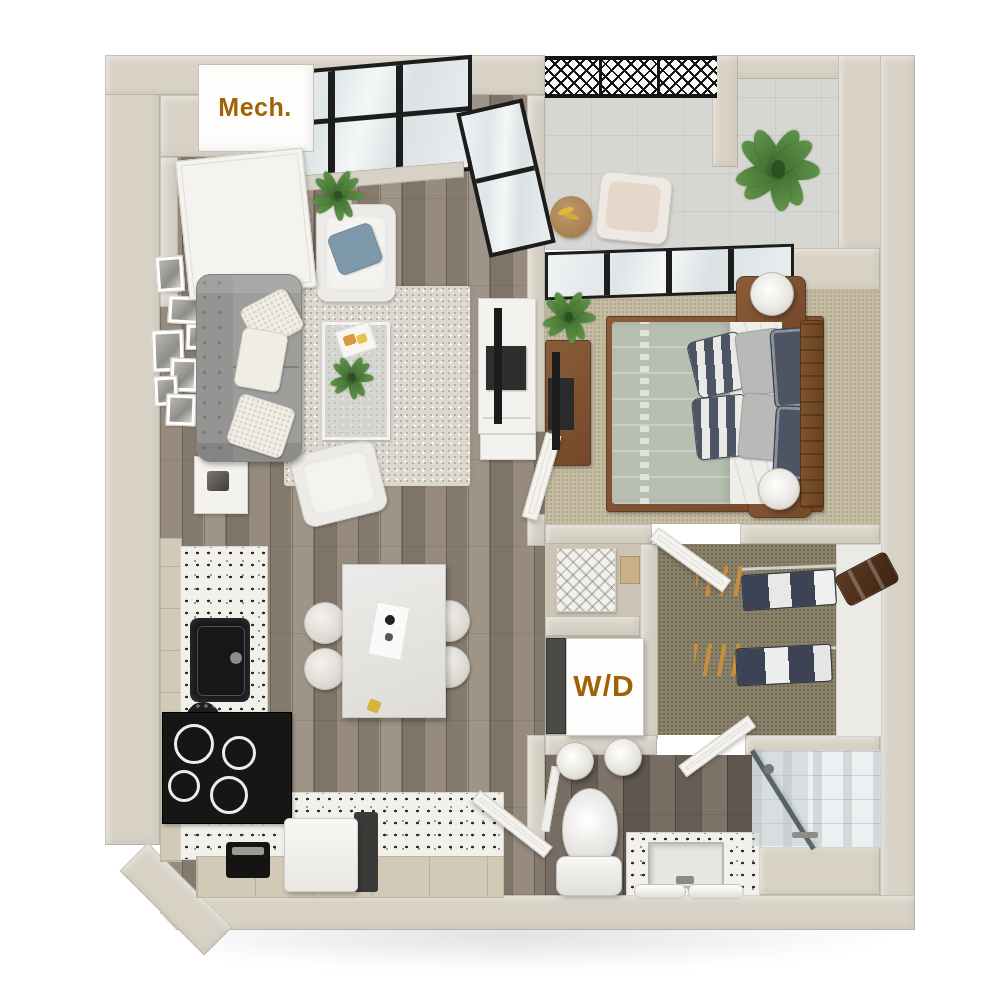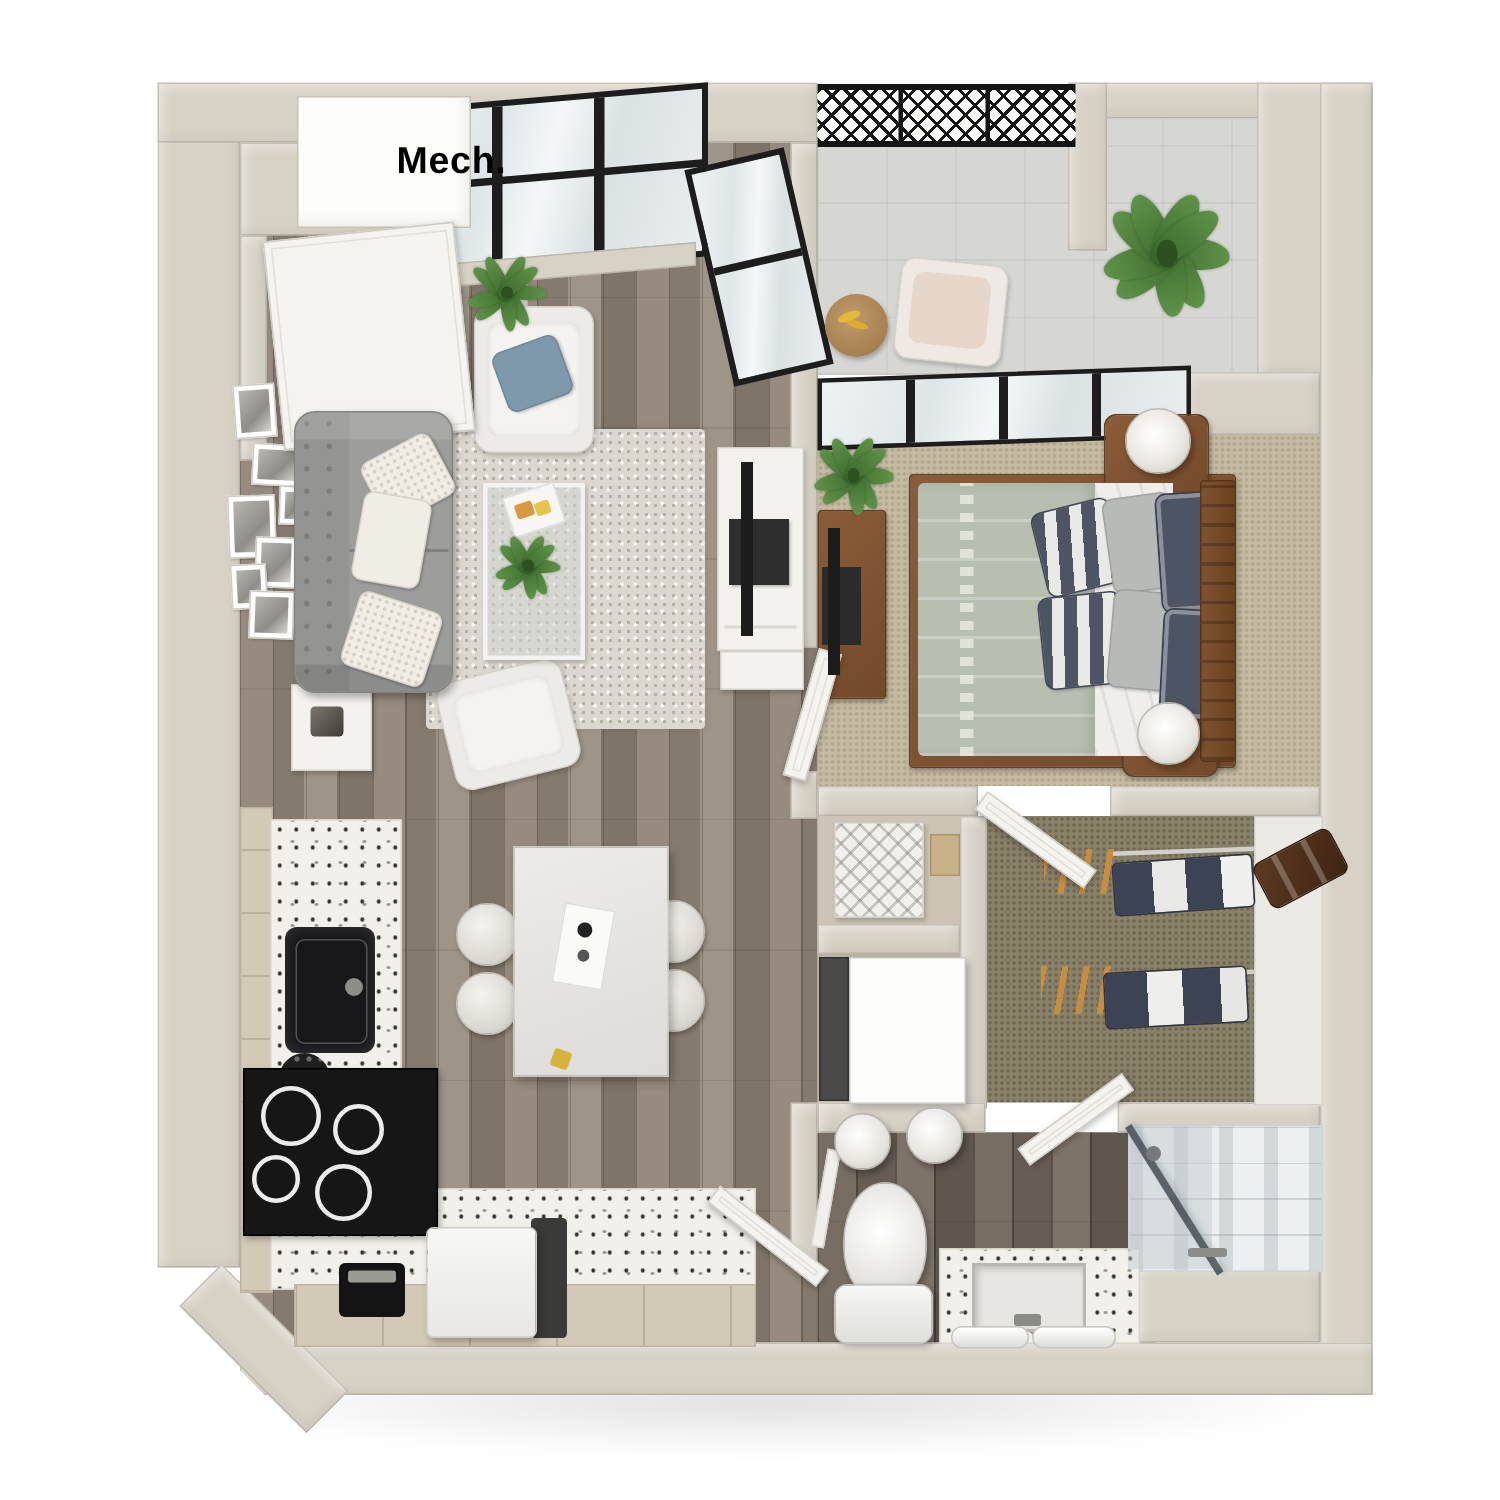--- a/index.html
+++ b/index.html
@@ -38,21 +38,21 @@
   .pillow{position:absolute;z-index:10;background:#f0ede5;border:1px solid #d8d4c8;border-radius:7px;box-shadow:1px 1px 2px rgba(0,0,0,.22);}
   .stool{position:absolute;z-index:8;border-radius:50%;background:radial-gradient(circle at 40% 35%,#f5f3ef,#dad7d0 68%,#b7b3ab);border:1px solid #c7c3ba;box-shadow:1px 2px 3px rgba(0,0,0,.25);}
   .lamp{position:absolute;z-index:11;border-radius:50%;background:radial-gradient(circle at 44% 40%,#ffffff,#eae8e2 55%,#c8c5be);border:1px solid #bcb9b1;box-shadow:2px 3px 4px rgba(0,0,0,.28);}
   .door{position:absolute;z-index:9;background:#f4f3ef;border:1px solid #cfccc3;box-shadow:1px 2px 4px rgba(0,0,0,.25);}
   .door::after{content:"";position:absolute;inset:4px;border:1px solid #e0ded6;}
   .plant{position:absolute;z-index:12;}
   .plant i{position:absolute;left:18%;top:41%;width:62%;height:18%;border-radius:60% 90% 55% 90%;background:linear-gradient(90deg,#39652c,#5f9348);box-shadow:0 0 2px rgba(20,50,15,.4);}
   .plant::after{content:"";position:absolute;left:42%;top:42%;width:16%;height:16%;border-radius:50%;background:#2c501f;}
   .frame{position:absolute;z-index:8;background:#ffffff;border:1px solid #cfccc4;box-shadow:1px 1px 2px rgba(0,0,0,.18);}
   .frame::after{content:"";position:absolute;inset:3px;background:linear-gradient(135deg,#b9b6b0,#8f8d88 60%,#d8d6d1);}
-  .label{position:absolute;z-index:20;display:flex;align-items:center;justify-content:center;color:#000000;margin-left:46px;}
+  .label{position:absolute;z-index:20;display:flex;align-items:center;justify-content:center;color:#a16207;}
   .burner{position:absolute;z-index:9;border:3px solid #ececec;border-radius:50%;}
   .shadow{position:absolute;z-index:0;background:radial-gradient(ellipse at center, rgba(0,0,0,.12), rgba(0,0,0,0) 70%);filter:blur(6px);}
 </style>
 </head>
 <body>
 
 <div class="plan">
 
   <div class="shadow" style="left:120px;top:900px;width:780px;height:70px;"></div>
 
@@ -271,20 +271,21 @@
   <div class="woodf" style="left:748px;top:462px;width:62px;height:54px;border-radius:8px;"></div>
   <div class="lamp" style="left:758px;top:468px;width:40px;height:40px;"></div>
 
   <div class="door" style="left:546px;top:432px;width:14px;height:86px;transform:rotate(16deg);transform-origin:top left;"></div>
 
   <div class="abs" style="left:556px;top:548px;width:58px;height:62px;z-index:8;background:#f1f0ec;border:1px solid #cfccc4;background-image:repeating-linear-gradient(45deg, rgba(120,115,105,.35) 0 2px, transparent 2px 9px),repeating-linear-gradient(-45deg, rgba(120,115,105,.35) 0 2px, transparent 2px 9px);box-shadow:1px 2px 3px rgba(0,0,0,.2);"></div>
   <div class="abs" style="left:620px;top:556px;width:18px;height:26px;background:#c9b289;border:1px solid #ab9468;z-index:8;"></div>
 
   <div class="abs" style="left:546px;top:638px;width:18px;height:94px;background:#4a4a48;z-index:8;border:1px solid #333;"></div>
   <div class="abs" style="left:566px;top:638px;width:76px;height:96px;background:#fdfdfc;border:1px solid #c9c7c0;z-index:9;box-shadow:2px 3px 5px rgba(0,0,0,.25);"></div>
+  <div class="label" style="left:566px;top:638px;width:76px;height:96px;font-size:30px;font-weight:600;letter-spacing:1px;">W/D</div>
 
   <div class="door" style="left:654px;top:526px;width:88px;height:13px;transform:rotate(36deg);transform-origin:left center;"></div>
 
   <div class="abs" style="left:836px;top:544px;width:44px;height:191px;background:#eceae4;border:1px solid #d2d0c8;z-index:8;"></div>
   <div class="abs" style="left:838px;top:562px;width:56px;height:32px;background:linear-gradient(135deg,#5d3a22,#3f2412);border:1px solid #2e1a0c;border-radius:6px;transform:rotate(-28deg);z-index:10;">
     <span class="abs" style="left:14px;top:0;width:4px;height:100%;background:rgba(255,255,255,.25);"></span>
     <span class="abs" style="left:36px;top:0;width:4px;height:100%;background:rgba(255,255,255,.25);"></span>
   </div>
   <div class="abs" style="left:742px;top:566px;width:94px;height:3px;background:#d2d0ca;z-index:8;transform:rotate(-2deg);"></div>
   <div class="abs" style="left:742px;top:648px;width:94px;height:3px;background:#d2d0ca;z-index:8;transform:rotate(-2deg);"></div>

